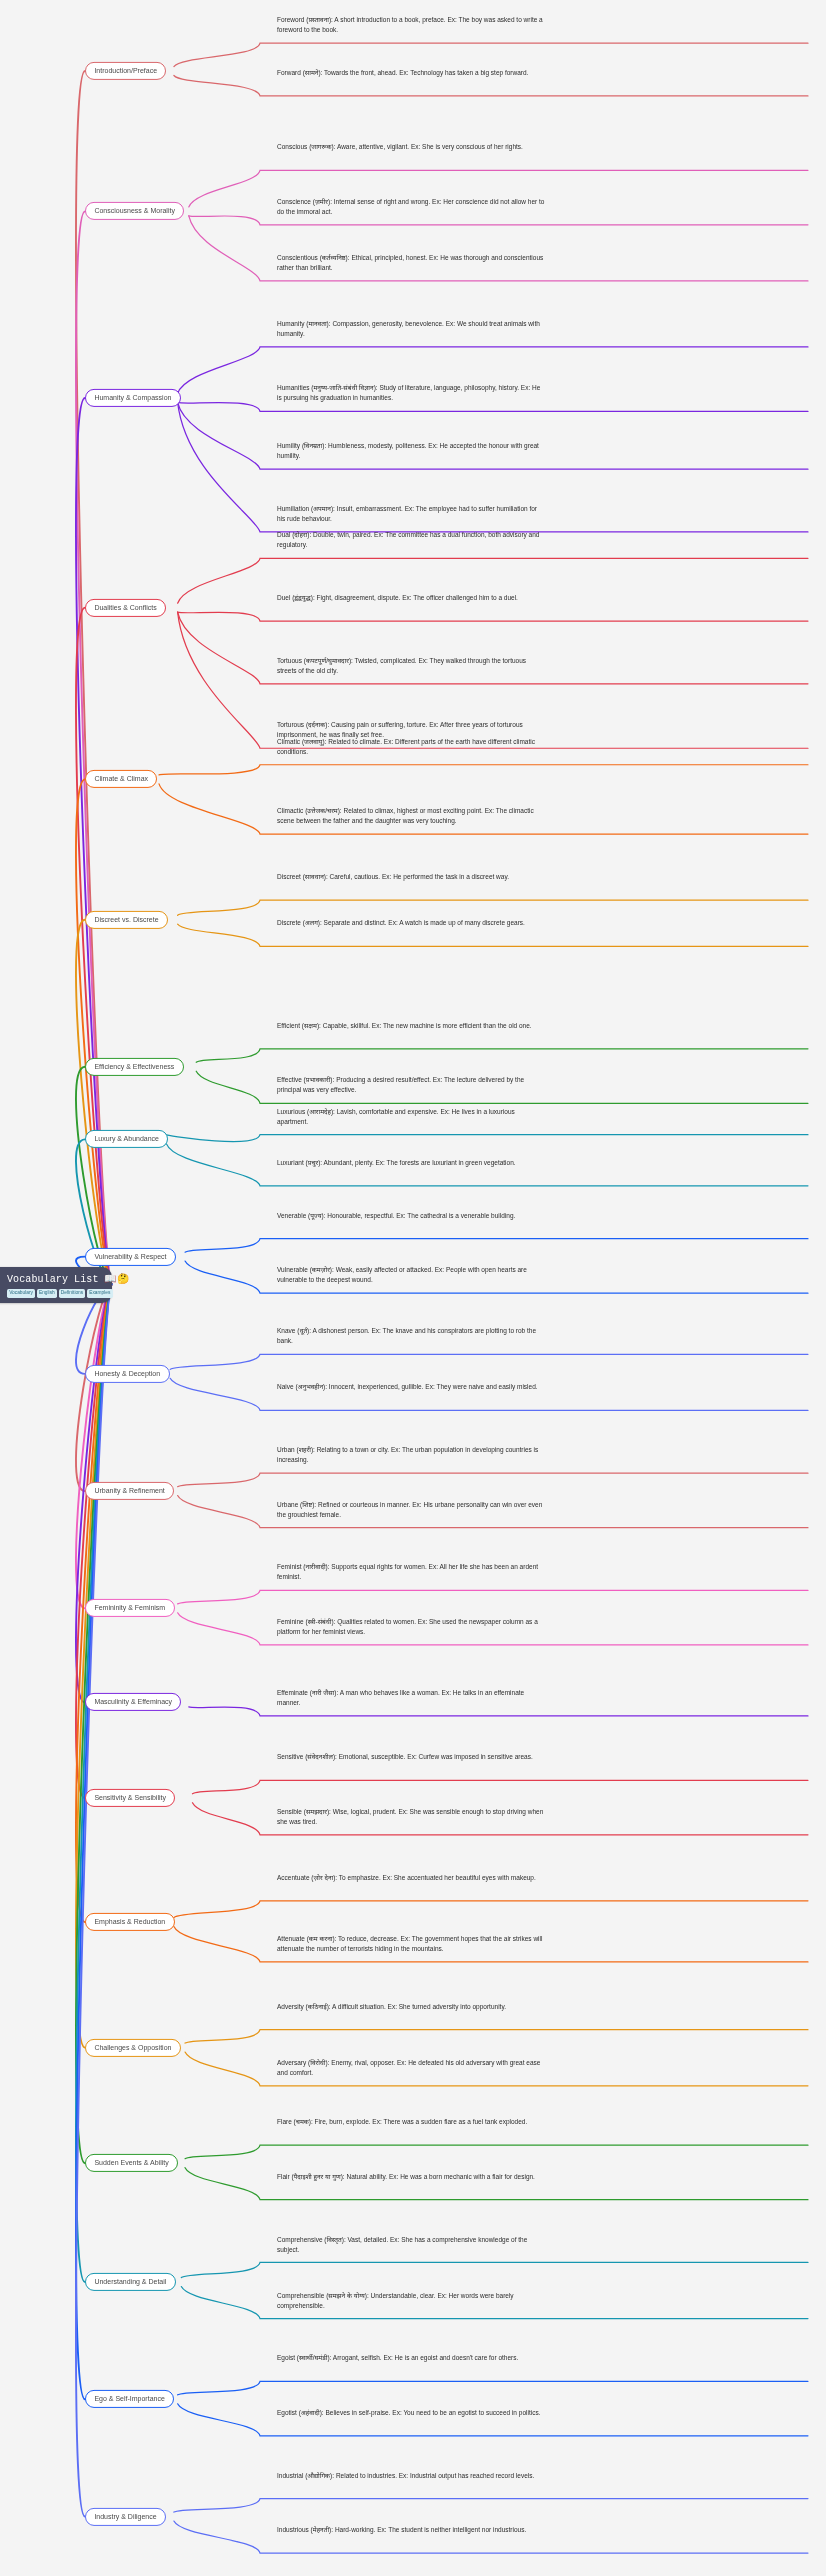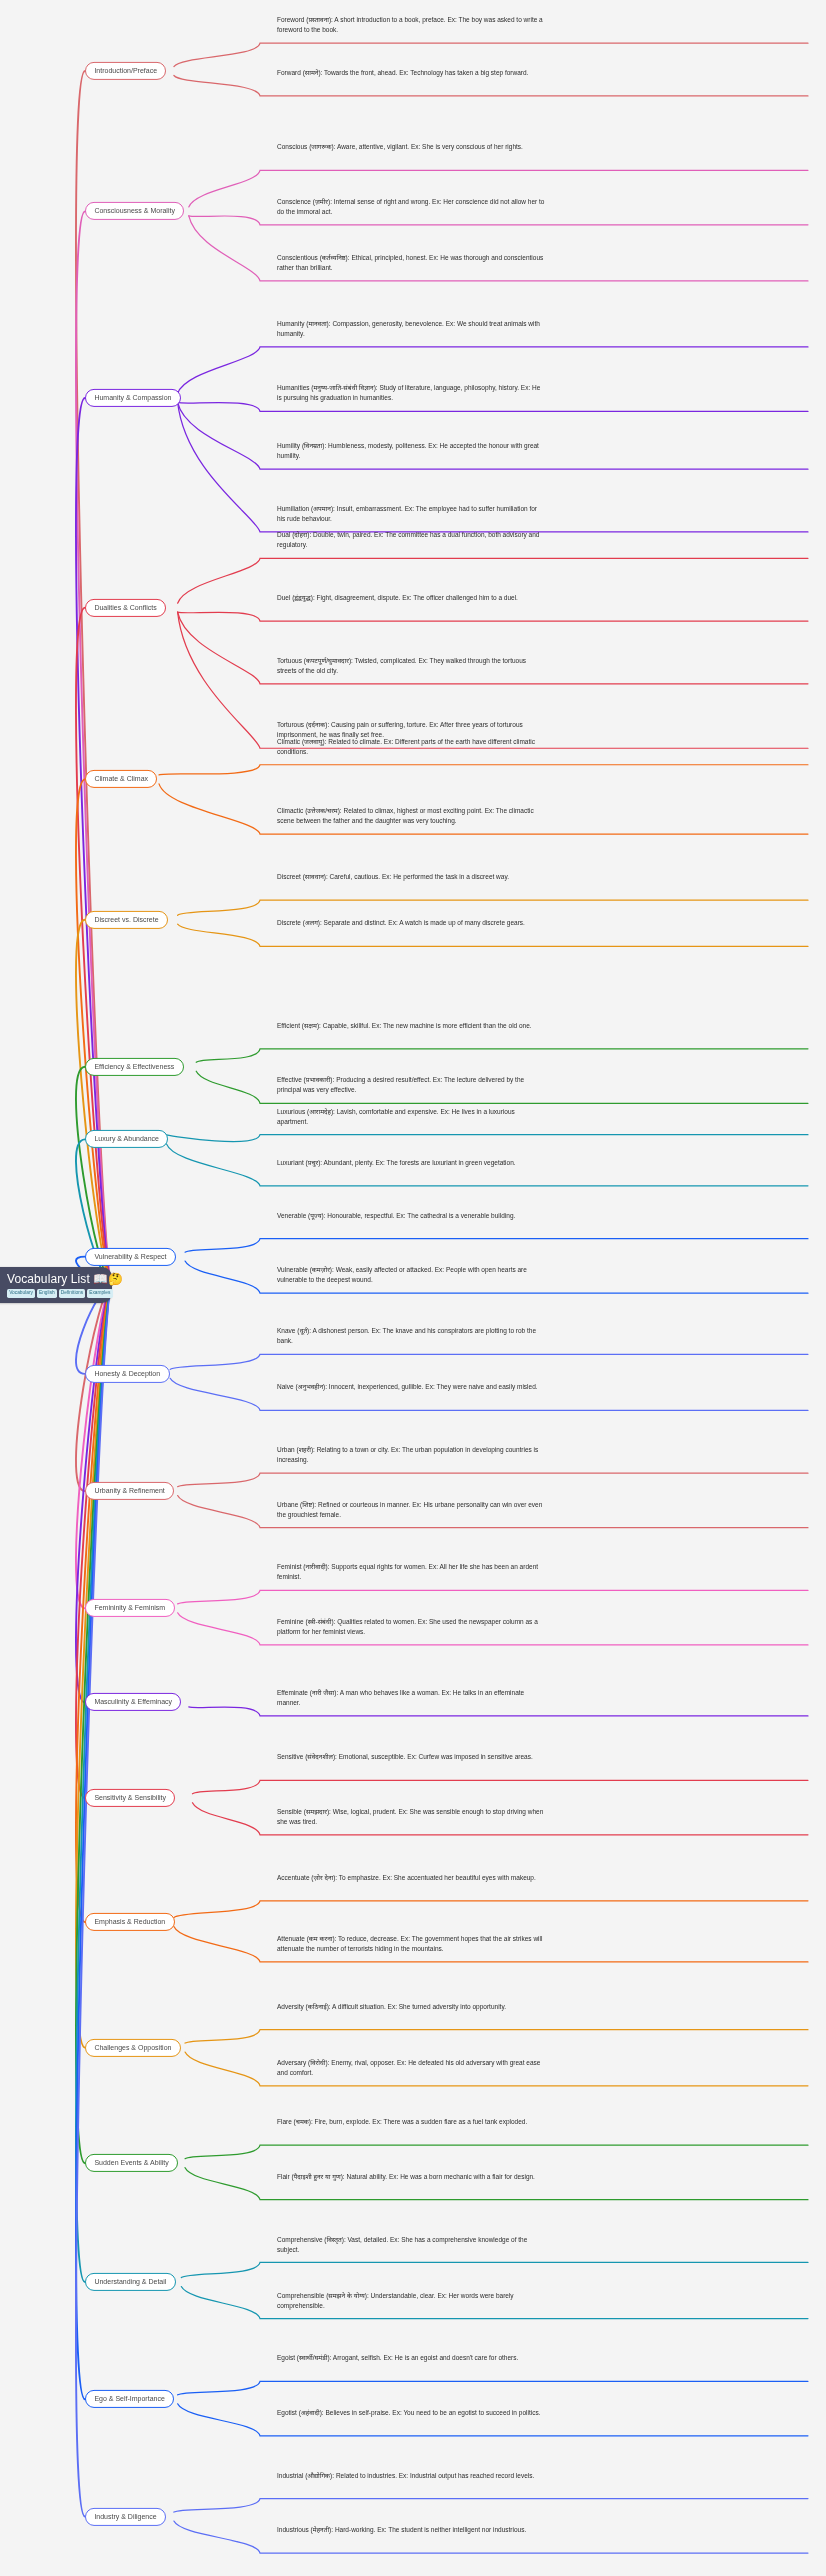--- a/index.html
+++ b/index.html
@@ -28,24 +28,25 @@
     top: 1267px;
     width: 122px;
     background: #474b63;
     border-radius: 10px;
     padding: 6.7px 7.8px 5.6px 17px;
     z-index: 40;
     box-shadow: 0 0.6px 1.7px rgba(0,0,0,.18);
   }
   #root-title {
     color: #ffffff;
-    font-size: 12px;
+    font-size: 10px;
     line-height: 11.7px;
     white-space: nowrap;
     letter-spacing: 0.1px;
+    font-family: Liberation Mono, monospace;
   }
   #root-tags {
     margin-top: 3.9px;
     display: flex;
     gap: 1.7px;
     white-space: nowrap;
   }
   .root-tag {
     background: #d6eef5;
     color: #2d6f86;

